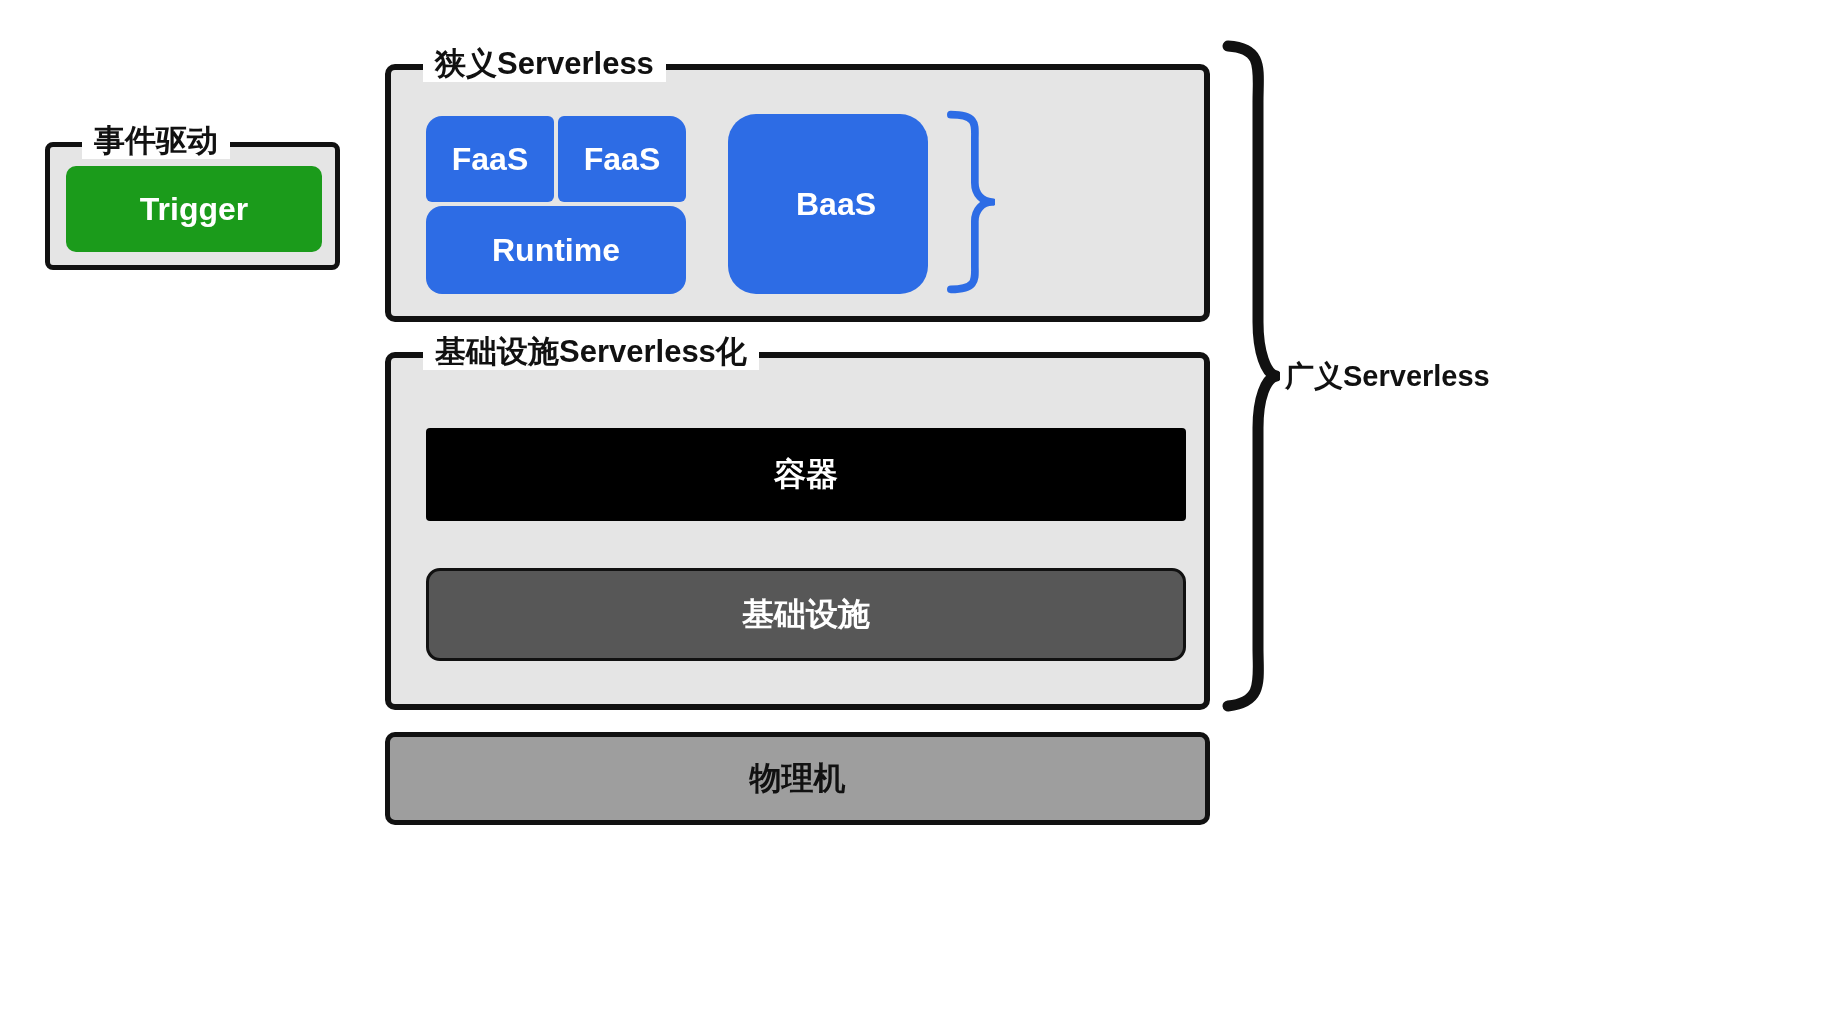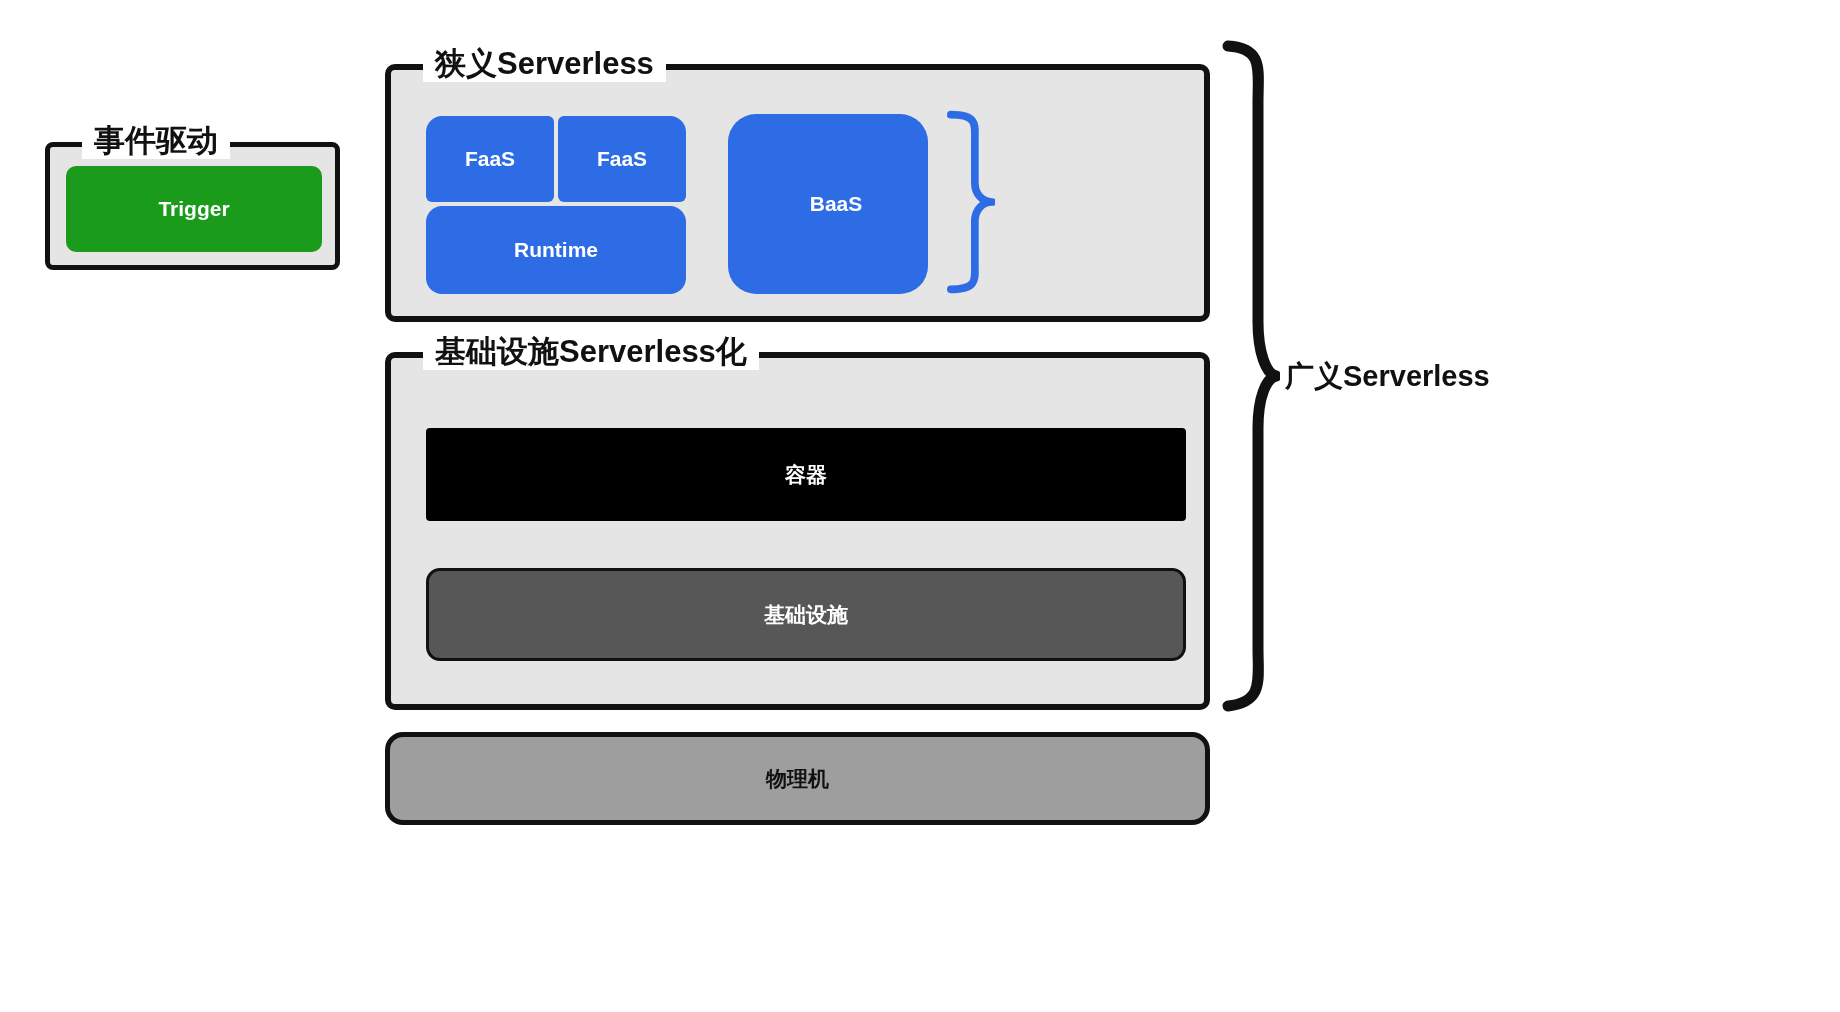--- a/index.html
+++ b/index.html
@@ -37,21 +37,21 @@
     color: var(--ink);
   }
 
   
   .block {
     position: absolute;
     display: flex;
     align-items: center;
     justify-content: center;
     color: #ffffff;
-    font-size: 21px;
+    font-size: 32px;
     box-sizing: border-box;
   }
   .blue  { background: var(--blue); }
   .green { background: var(--green); }
 
   
   .event-box {
     left: 45px; top: 142px;
     width: 295px; height: 128px;
     border-width: 5px;
@@ -106,21 +106,21 @@
     border: 3px solid var(--ink);
     border-radius: 14px;
   }
 
   
   .physical-bar {
     left: 385px; top: 732px;
     width: 825px; height: 93px;
     background: var(--gray);
     border: 5px solid var(--ink);
-    border-radius: 18px;
+    border-radius: 10px;
     color: #111111;
   }
 
   
   .big-brace {
     position: absolute;
     left: 1222px; top: 40px;
     width: 58px; height: 672px;
   }
   .broad-label {

